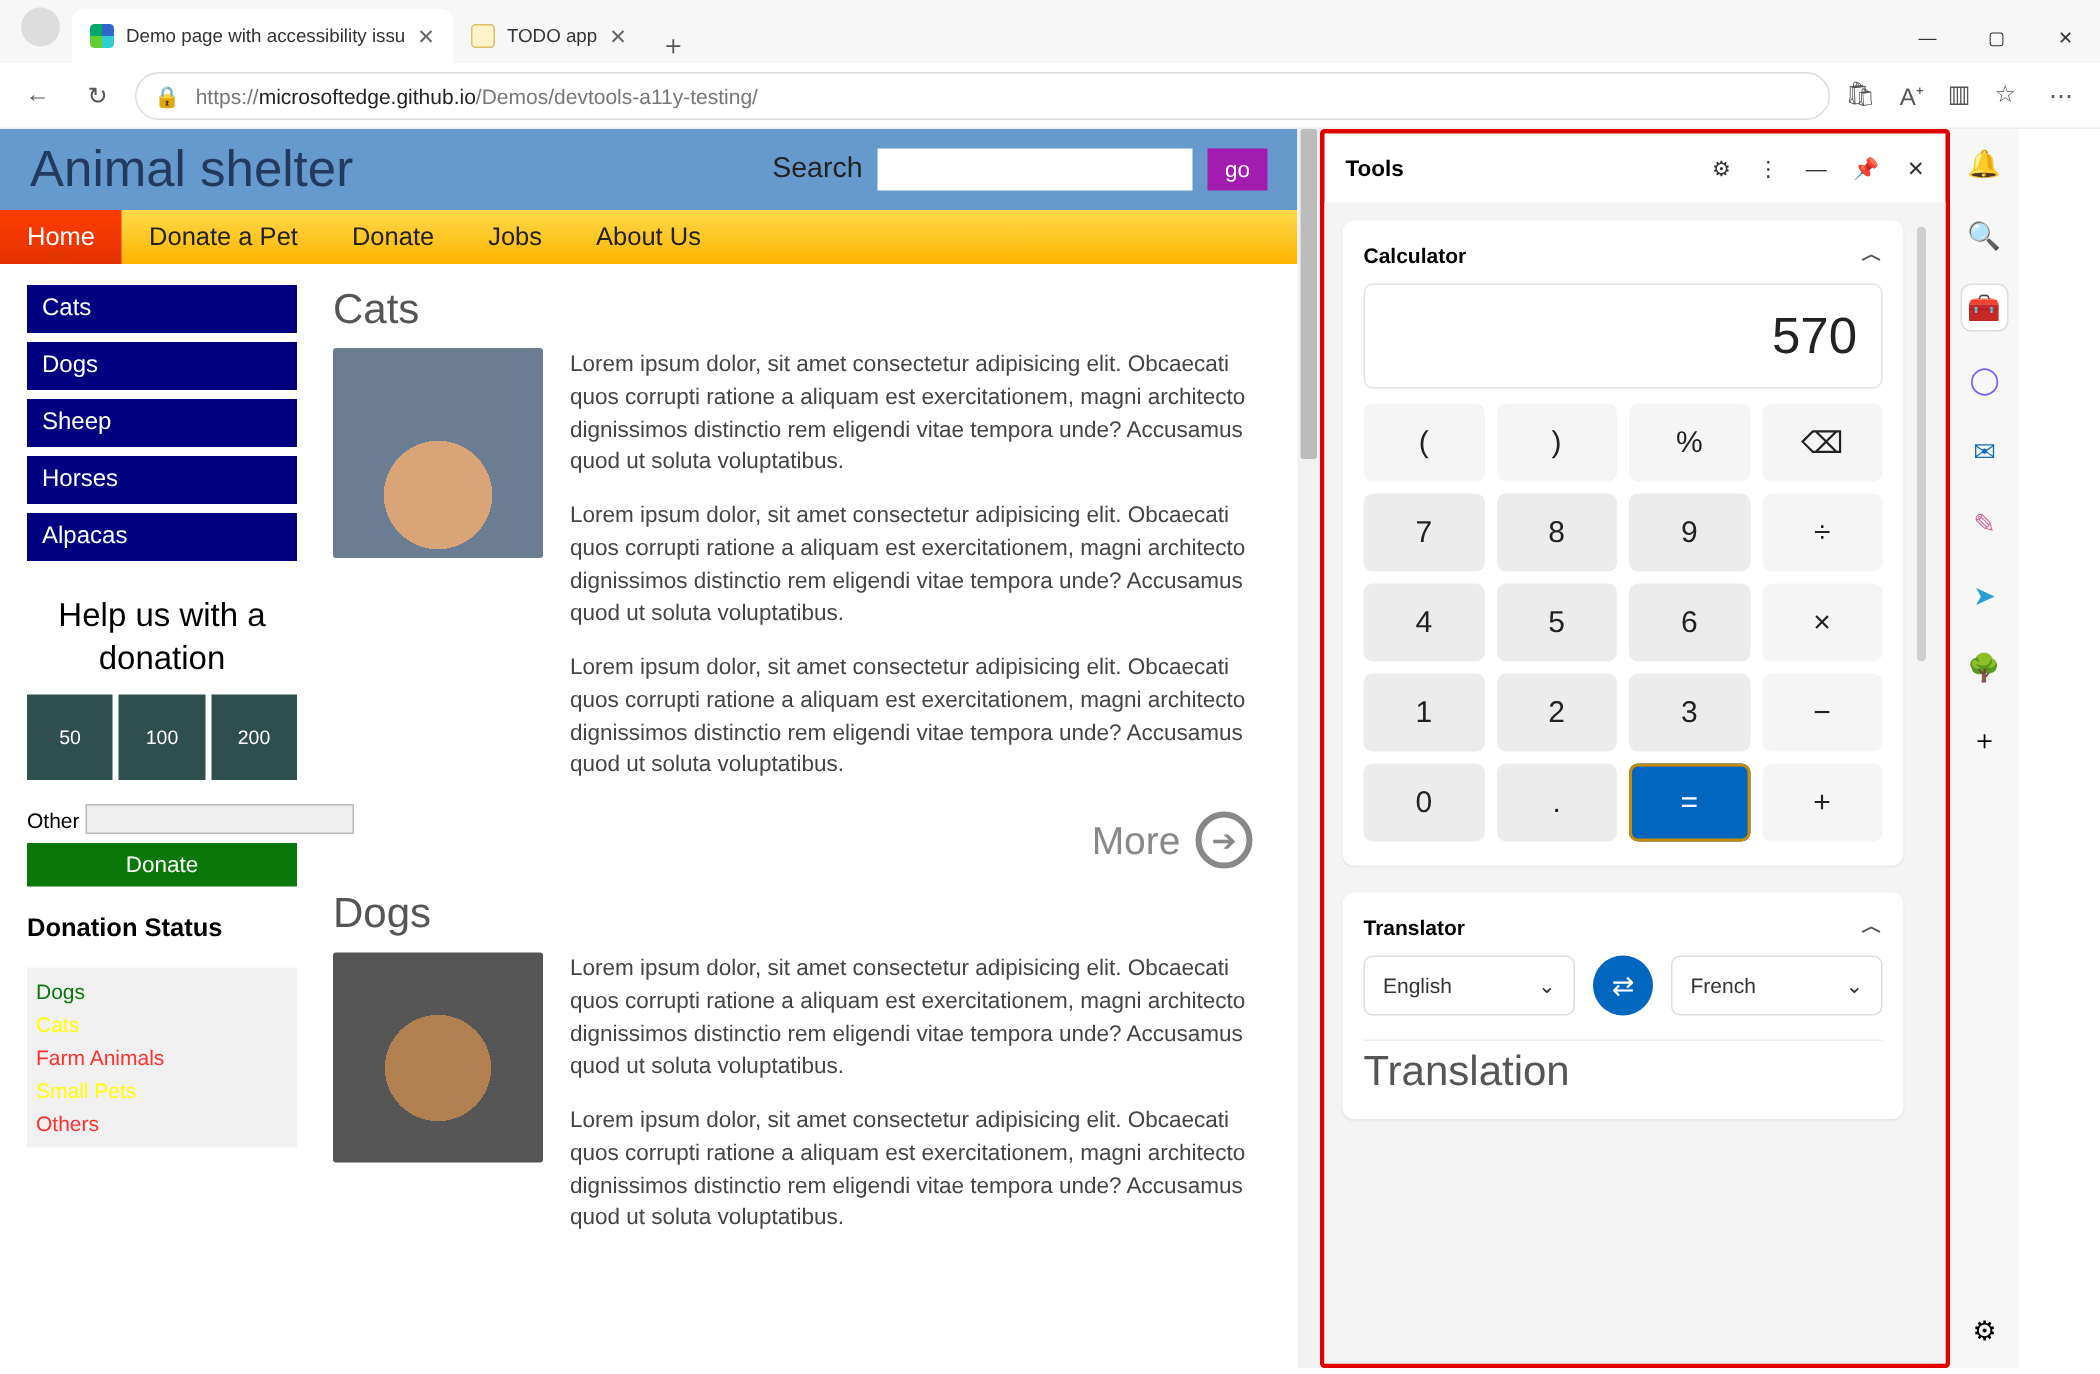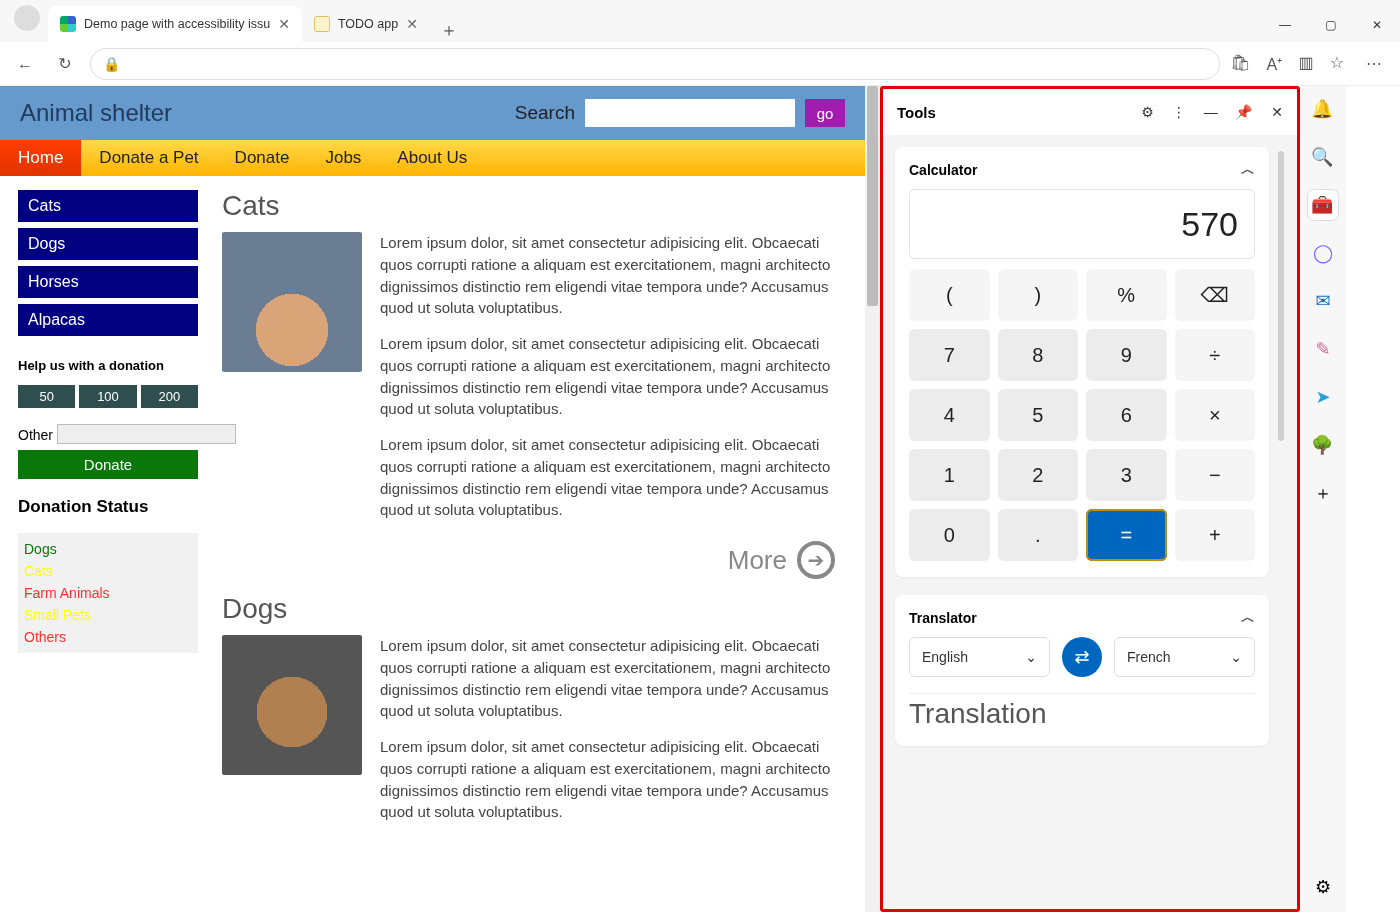--- a/index.html
+++ b/index.html
@@ -26,38 +26,38 @@
 
 
 .main-row { display: flex; height: calc(916px - 86px - 4px); }
 .page-viewport { width: 880px; position: relative; display: flex; }
 .page-content { flex: 1; overflow: hidden; }
 .page-scrollbar { width: 15px; background: #f1f1f1; position: relative; }
 .page-scrollbar .thumb { position: absolute; top: 0; left: 2px; width: 11px; height: 220px; background: #bcbcbc; border-radius: 2px; }
 
 
 .hdr { background: #6699cc; height: 54px; display: flex; align-items: center; padding: 0 20px; color: #222; }
-.hdr h1 { font-weight: 400; font-size: 24px; color: #223a5e; }
+.hdr h1 { font-weight: 400; font-size: 34px; color: #223a5e; }
 .search-area { margin-left: auto; display: flex; align-items: center; gap: 10px; }
 .search-area label { font-size: 19px; color: #222; }
 .search-area input { width: 210px; height: 28px; border: none; padding: 0 6px; }
 .go-btn { background: #a21caf; color: #fff; width: 40px; height: 28px; border: none; font-size: 15px; }
 
 .navstrip { background: linear-gradient(#ffd94a,#ffb400); height: 36px; display: flex; align-items: stretch; padding: 0; }
 .navstrip a { display: flex; align-items: center; padding: 0 18px; color: #222; font-size: 17px; text-decoration: none; position: relative; }
 .navstrip a.active { background: linear-gradient(#ff3c00,#e23400); color: #fff; text-align: center; }
 .navstrip a.active::after { content:""; position:absolute; left:50%; bottom:-8px; transform:translateX(-50%); border:8px solid transparent; border-top-color:#e23400; }
 
 .page-body { display: flex; padding: 14px 18px 0 18px; gap: 24px; }
 .leftcol { width: 180px; }
 .catlist { display: flex; flex-direction: column; gap: 6px; }
 .catlist a { background: #000080; color: #fff; padding: 7px 10px; font-size: 16px; text-decoration: none; }
-.help-h { font-size: 13px; font-weight: 700; margin: 22px 0 10px; line-height: 1.3; }
+.help-h { font-size: 22px; font-weight: 400; margin: 22px 0 10px; line-height: 1.3; text-align: center; }
 .don-btns { display: flex; gap: 4px; }
-.don-btns button { flex:1; background:#2f4f4f; color:#fff; border:none; padding:4px 0; font-size:13px; }
+.don-btns button { flex:1; background:#2f4f4f; color:#fff; border:none; padding:21px 0; font-size:13px; }
 .don-other { display:flex; margin-top:16px; }
 .don-other span { font-size:14px; padding:3px 4px 0 0; }
 .don-other input { flex:1; height:20px; border:1px solid #bbb; background:#eee; }
 .donate-btn { width:100%; background:#0a770a; color:#fff; border:none; padding:6px 0; margin-top:6px; font-size:15px; }
 .dstatus-h { font-size:17px; font-weight:600; margin:18px 0 16px; }
 .dstatus { background:#f1f1f1; padding:8px 6px; display:flex; flex-direction:column; gap:6px; font-size:14px; }
 .ds-dogs{color:#0a770a} .ds-cats{color:#ffff00} .ds-farm{color:#ff3030} .ds-small{color:#ffff00} .ds-others{color:#ff3030}
 
 .rightcol { flex:1; color:#444; }
 .rightcol h2 { font-weight:400; font-size:28px; color:#555; margin-bottom:10px; }
@@ -126,20 +126,21 @@
     <div class="win-btn">▢</div>
     <div class="win-btn">✕</div>
   </div>
 </div>
 
 <div class="addrbar">
   <div class="nav-btn">←</div>
   <div class="nav-btn">↻</div>
   <div class="url-box">
     <span>🔒</span>
+    <span>https://<span class="highlight-url-dark">microsoftedge.github.io</span><span>/Demos/devtools-a11y-testing/</span></span>
   </div>
   <div class="addr-icons">
     <span>🛍</span>
     <span>A⁺</span>
     <span>▥</span>
     <span>☆</span>
   </div>
   <div class="nav-btn dots">⋯</div>
 </div>
 
@@ -160,20 +161,21 @@
         <a href="#">Donate a Pet</a>
         <a href="#">Donate</a>
         <a href="#">Jobs</a>
         <a href="#">About Us</a>
       </div>
       <div class="page-body">
         <div class="leftcol">
           <div class="catlist">
             <a href="#">Cats</a>
             <a href="#">Dogs</a>
+            <a href="#">Sheep</a>
             <a href="#">Horses</a>
             <a href="#">Alpacas</a>
           </div>
           <div class="help-h">Help us with a donation</div>
           <div class="don-btns">
             <button>50</button>
             <button>100</button>
             <button>200</button>
           </div>
           <div class="don-other">

